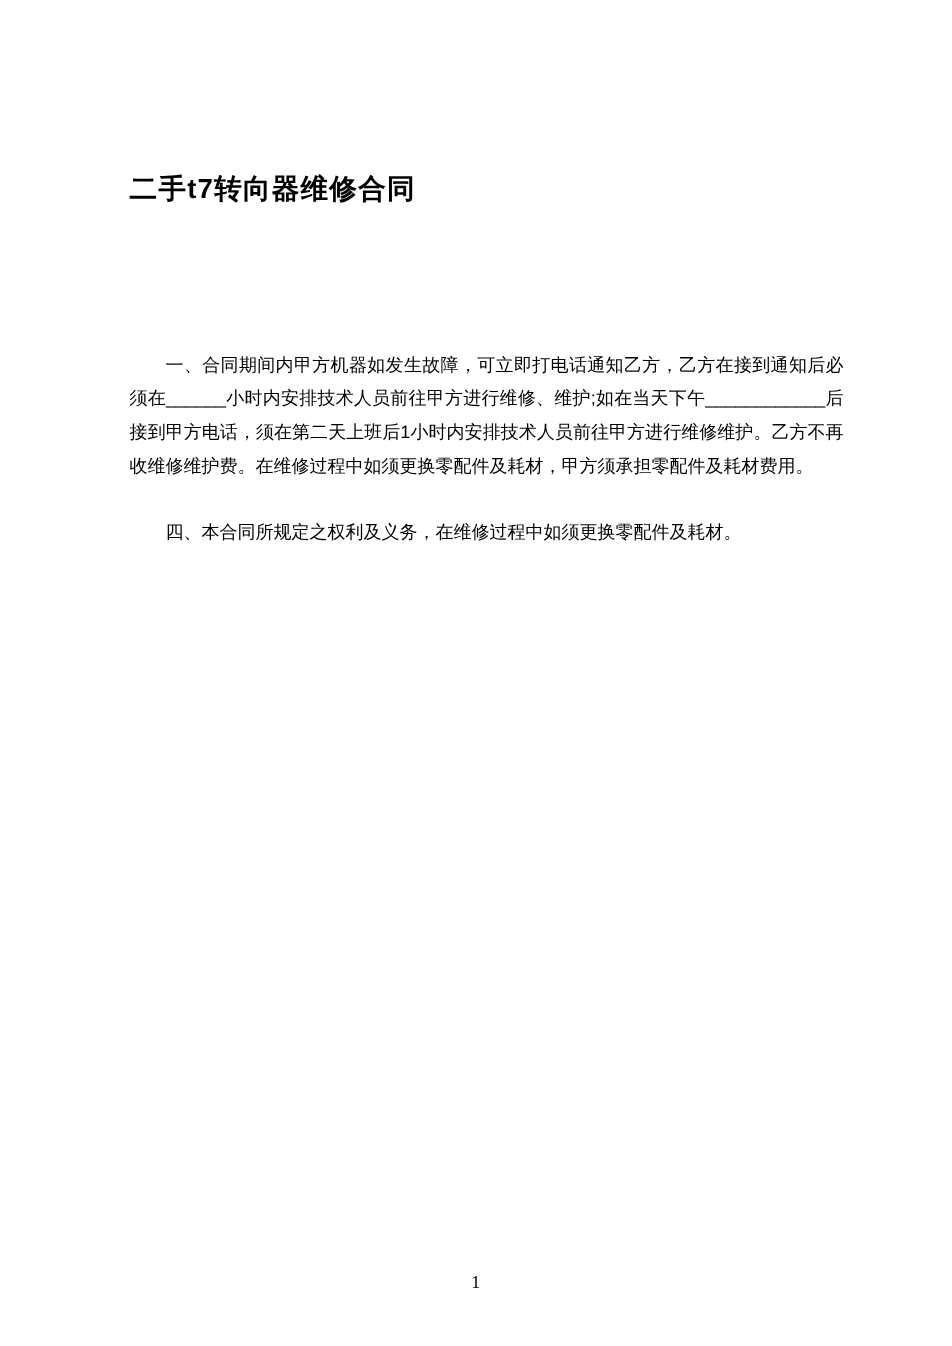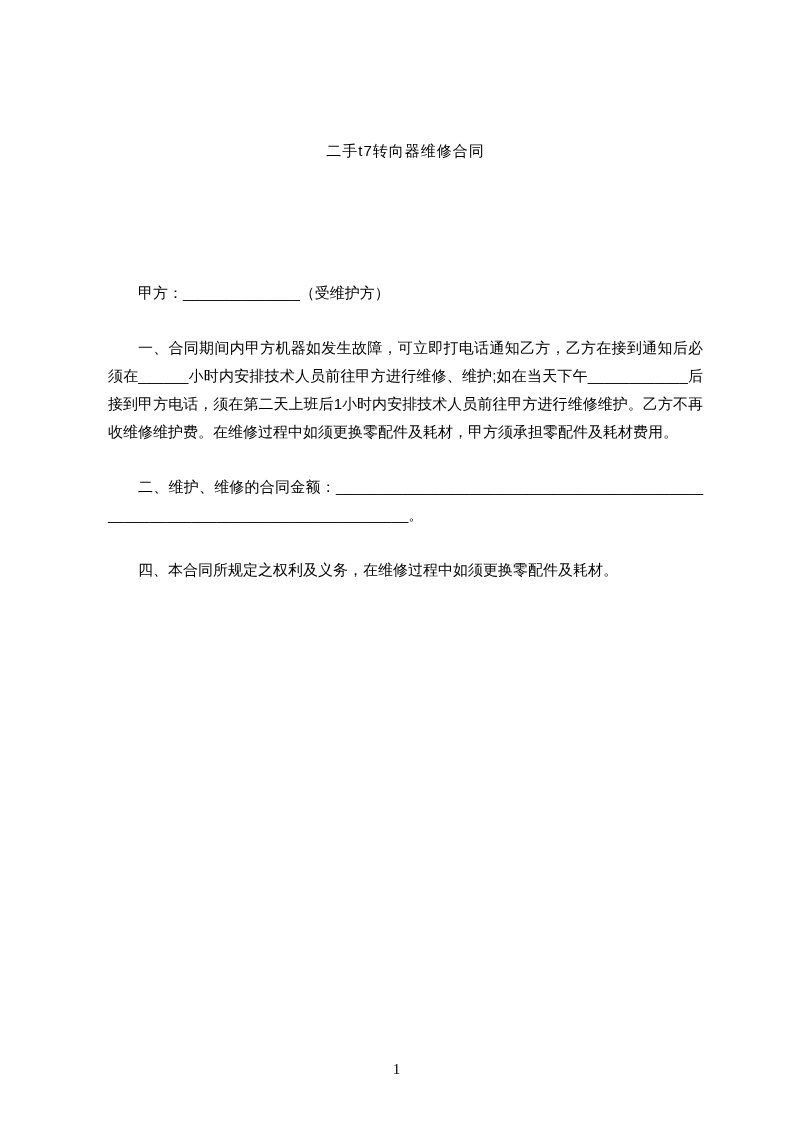--- a/index.html
+++ b/index.html
@@ -12,23 +12,22 @@
     width: 793px;
     height: 1122px;
     background: #ffffff;
     box-sizing: border-box;
     padding: 142px 90px 0 108px;
     font-family: "Liberation Sans", sans-serif;
     color: #000000;
     overflow: hidden;
   }
   .title {
-    text-align: center;
-    font-size: 15px;
-    font-weight: 400;
+    font-size: 23px;
+    font-weight: 700;
     letter-spacing: 1px;
     margin: 0 0 118px 0;
   }
   .para {
     font-size: 15px;
     line-height: 28px;
     margin: 0 0 27px 0;
     text-indent: 2em;
     text-align: justify;
     word-break: break-all;
@@ -44,27 +43,25 @@
     font-family: "Liberation Serif", serif;
   }
 </style>
 </head>
 <body>
 
 <div class="page">
 
   <h1 class="title">二手t7转向器维修合同</h1>
 
-  <p class="para">甲方：______________（受维护方）</p>
 
 
 
   <p class="para">一、合同期间内甲方机器如发生故障，可立即打电话通知乙方，乙方在接到通知后必须在______小时内安排技术人员前往甲方进行维修、维护;如在当天下午____________后接到甲方电话，须在第二天上班后1小时内安排技术人员前往甲方进行维修维护。乙方不再收维修维护费。在维修过程中如须更换零配件及耗材，甲方须承担零配件及耗材费用。</p>
 
-  <p class="para">二、维护、维修的合同金额：________________________________________________________________________________。</p>
 
 
   <p class="para">四、本合同所规定之权利及义务，在维修过程中如须更换零配件及耗材。</p>
 
 
   <div class="footer">1</div>
 
 </div>
 
 </body></html>

